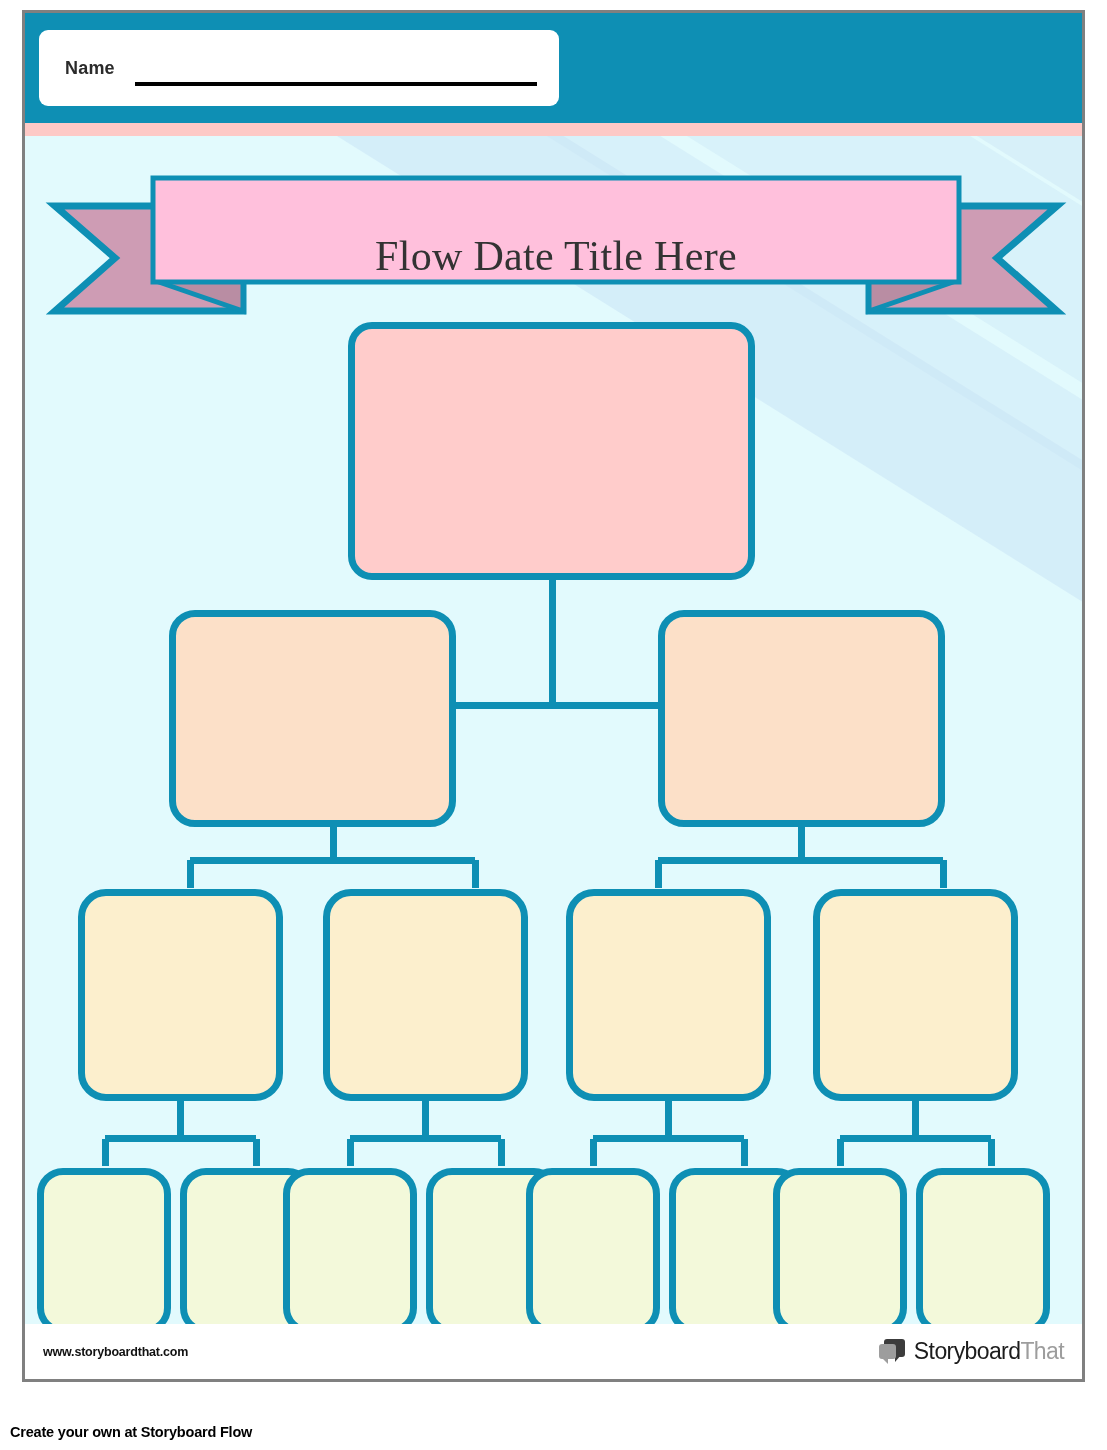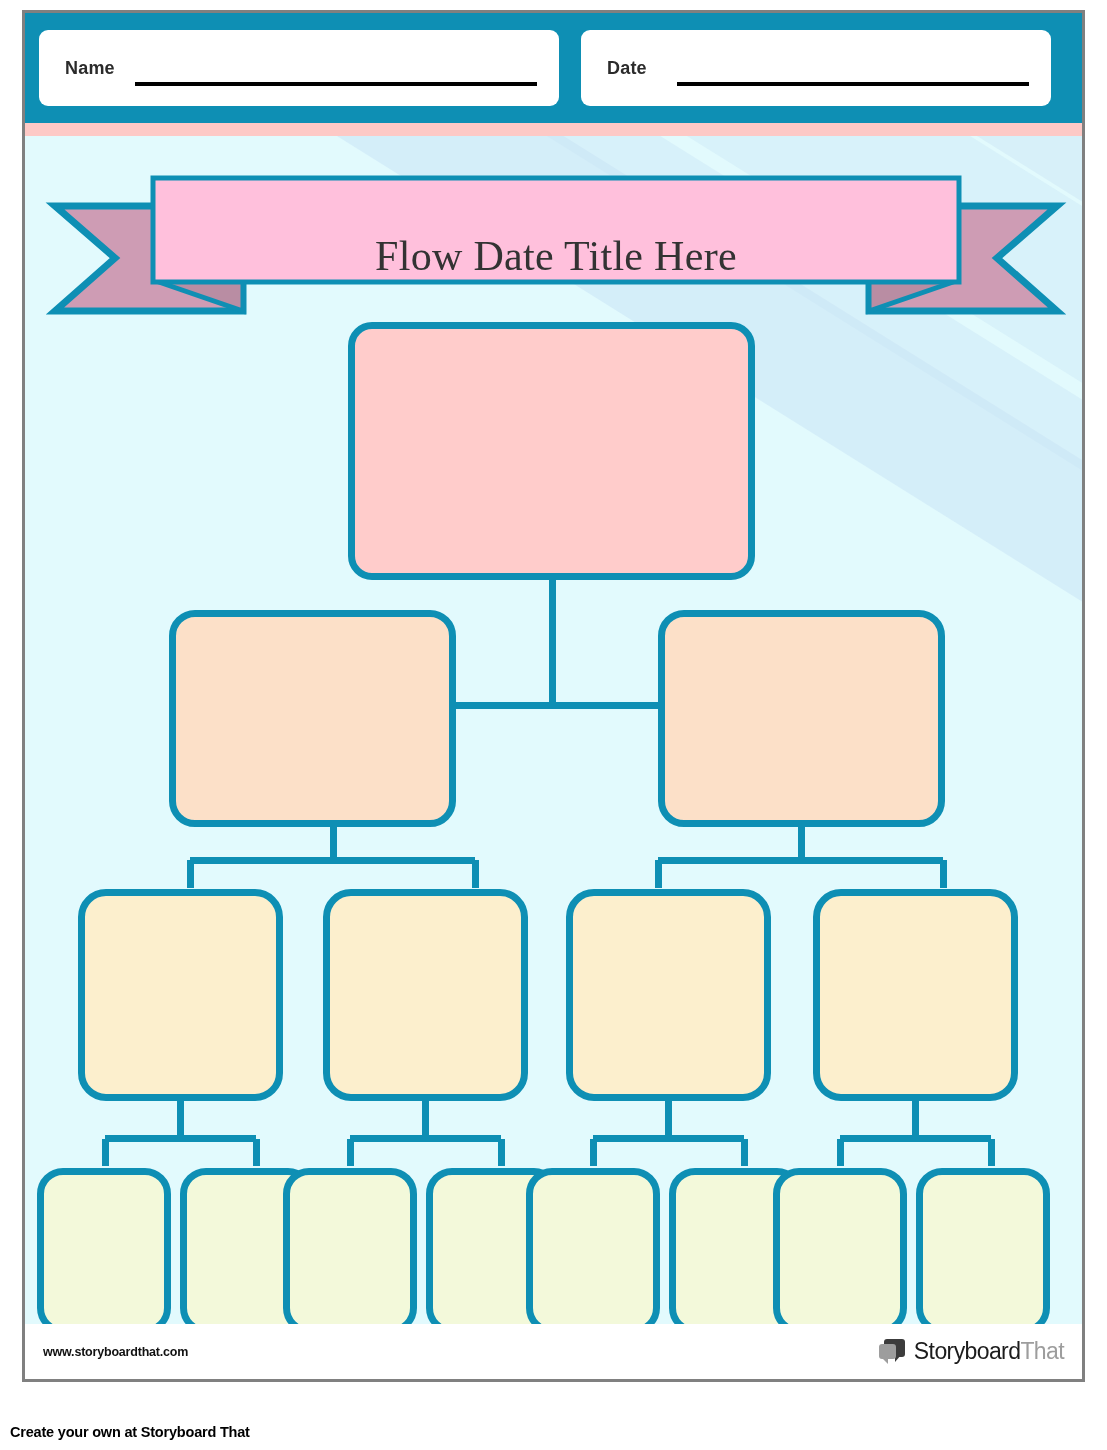--- a/index.html
+++ b/index.html
@@ -203,24 +203,20 @@
 </head>
 <body>
 
 <div id="page">
 
   <div class="header-bar">
     <div class="field-box field-name">
       <span class="field-label">Name</span>
       <span class="field-rule"></span>
     </div>
-    <div class="field-box field-date">
-      <span class="field-label">Date</span>
-      <span class="field-rule"></span>
-    </div>
   </div>
   <div class="pink-strip"></div>
 
   <div class="sheet">
 
     <div class="swoosh sw1"></div>
     <div class="swoosh sw2"></div>
     <div class="swoosh sw3"></div>
     <div class="swoosh sw4"></div>
     <div class="swoosh sw5"></div>
@@ -338,13 +334,13 @@
       <span class="logo-mark">
         <span class="logo-b1"></span>
         <span class="logo-b2"></span>
       </span>
       <span class="logo-text"><span class="dark">Storyboard</span><span class="gray">That</span></span>
     </div>
   </div>
 
 </div>
 
-<div class="caption">Create your own at Storyboard That</div>
+<div class="caption">Create your own at Storyboard Flow</div>
 
 </body></html>

